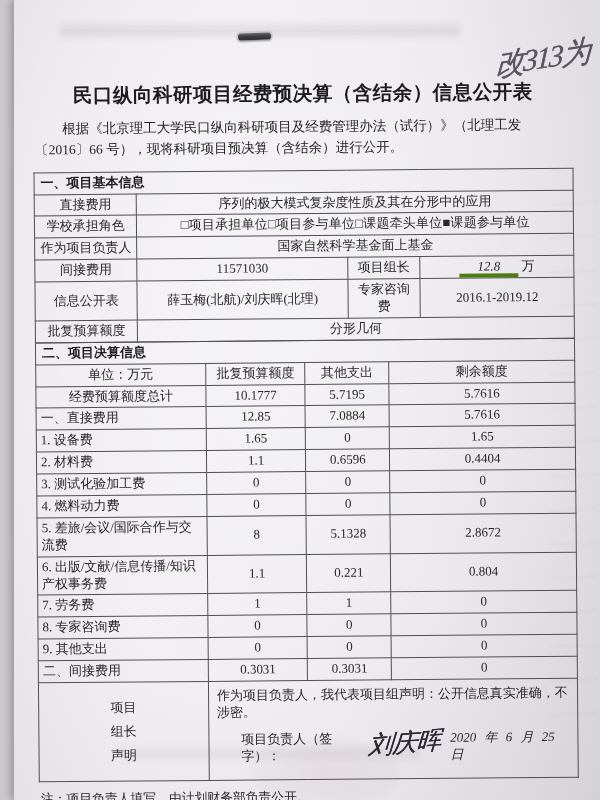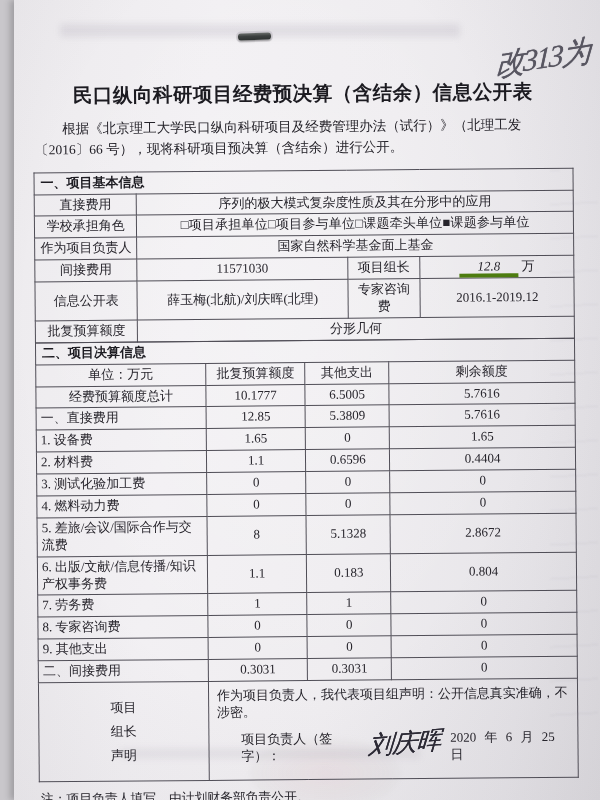--- a/index.html
+++ b/index.html
@@ -93,21 +93,21 @@
   .decl-cell{padding:4px 8px 8px 8px;vertical-align:top;}
   .decl-statement{font-size:13px;margin:2px 0 10px 0;}
   .sign-line{display:flex;align-items:center;gap:6px;margin:4px 0 6px 24px;font-size:13px;}
   .signature{
     font-size:25px;color:#2c2a35;font-style:italic;
     transform:rotate(-4deg) skewX(-8deg);
     margin:-6px 4px 0 2px;letter-spacing:-1px;
     text-shadow:0 0 .6px #2c2a35;
     flex:0 0 auto;
   }
-  .sign-date{margin-left:auto;margin-right:4px;word-spacing:5px;}
+  .sign-date{margin-left:auto;margin-right:4px;word-spacing:5px;font-style:italic;}
   .doc-note{margin:9px 0 0 2px;font-size:12.8px;color:#242229;}
   .checkbox-opts{letter-spacing:.2px;}
 </style>
 </head>
 <body>
 
 <div class="photo">
   <div class="paper"></div>
 
   <div class="ghost ghost-top"></div>
@@ -184,28 +184,28 @@
         <th class="c">单位：万元</th>
         <th class="c">批复预算额度</th>
         <th class="c">其他支出</th>
         <th class="c">剩余额度</th>
       </tr>
       </tbody>
         <tbody>
   <tr>
     <td class="c">经费预算额度总计</td>
     <td class="num">10.1777</td>
-    <td class="num">6.5005</td>
+    <td class="num">5.7195</td>
     <td class="num">5.7616</td>
   </tr>
 
   <tr>
     <td class="l">一、直接费用</td>
     <td class="num">12.85</td>
-    <td class="num">5.3809</td>
+    <td class="num">7.0884</td>
     <td class="num">5.7616</td>
   </tr>
 
   <tr>
     <td class="l">1. 设备费</td>
     <td class="num">1.65</td>
     <td class="num">0</td>
     <td class="num">1.65</td>
   </tr>
 
@@ -233,21 +233,21 @@
   <tr>
     <td class="l">5. 差旅/会议/国际合作与交流费</td>
     <td class="num">8</td>
     <td class="num">5.1328</td>
     <td class="num">2.8672</td>
   </tr>
 
   <tr>
     <td class="l">6. 出版/文献/信息传播/知识产权事务费</td>
     <td class="num">1.1</td>
-    <td class="num">0.183</td>
+    <td class="num">0.221</td>
     <td class="num">0.804</td>
   </tr>
 
   <tr>
     <td class="l">7. 劳务费</td>
     <td class="num">1</td>
     <td class="num">1</td>
     <td class="num">0</td>
   </tr>
 

